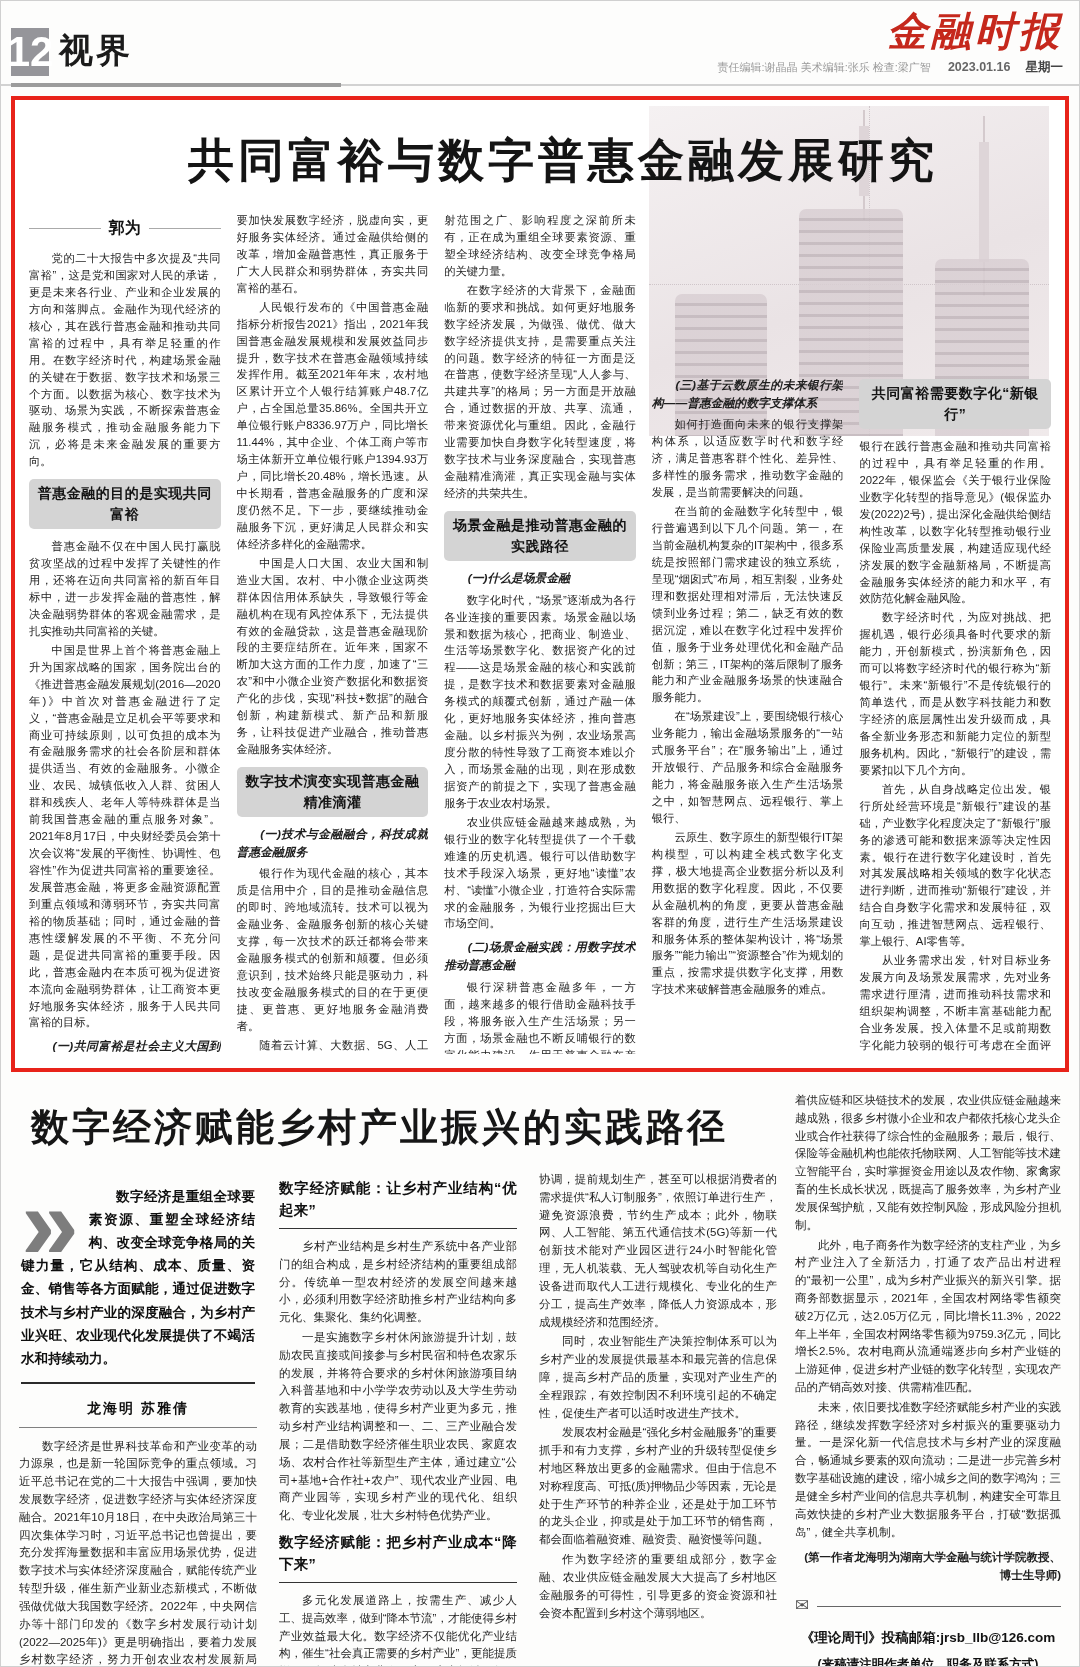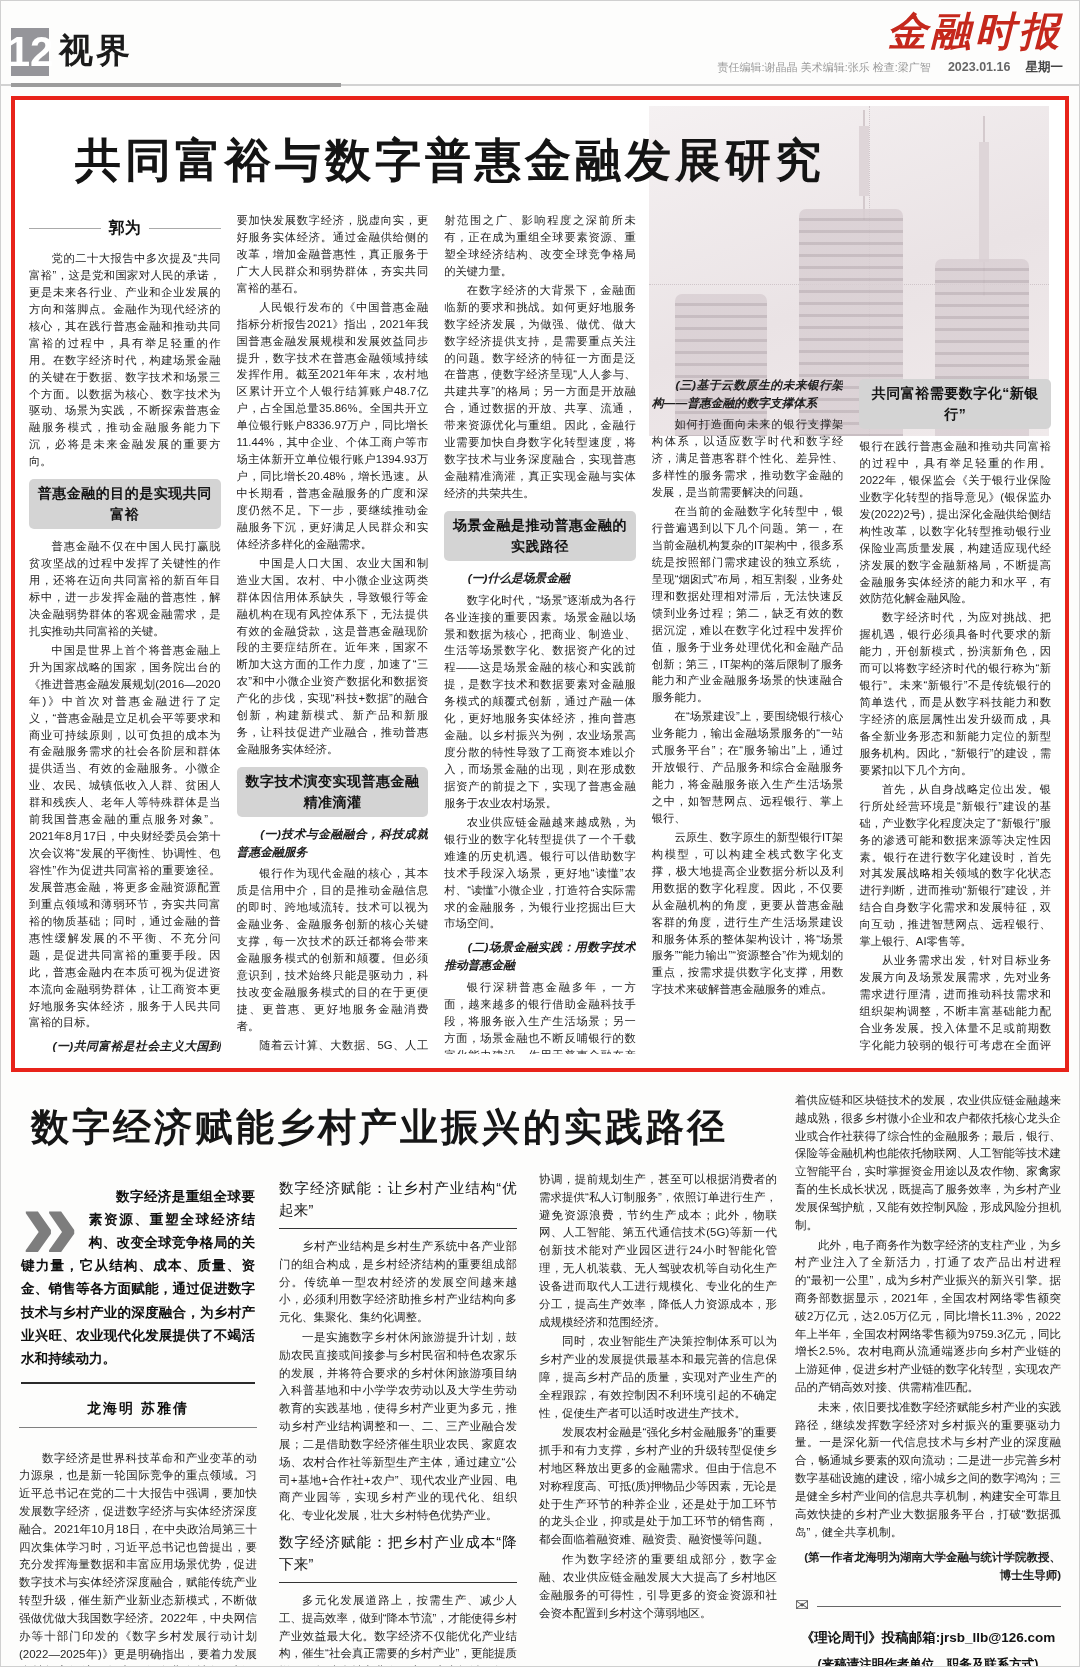--- a/index.html
+++ b/index.html
@@ -16,21 +16,21 @@
   .hdr-rule{position:absolute;left:10px;bottom:-3px;width:330px;height:4px;background:#9c9c9c;}
   .hdr-right{text-align:right;padding-right:6px;}
   .masthead{color:#c5281c;font-size:40px;font-weight:900;font-style:italic;letter-spacing:4px;line-height:1;}
   .edline{color:#9a9a9a;font-size:11px;margin-top:8px;}
   .edline .date{color:#666;font-weight:700;font-size:12.5px;margin-left:14px;}
   .edline .week{color:#444;font-weight:700;font-size:12.5px;margin-left:12px;}
   
   .a1{position:relative;margin:10px 10px 0;border:4px solid #e8231a;background:#fff;
       height:976px;box-sizing:border-box;padding:4px 14px 8px;}
   .a1-title{position:relative;z-index:2;font-size:46px;font-weight:900;letter-spacing:4px;
-            color:#141414;margin:26px 0 20px 46px;}
+            color:#141414;margin:26px 0 20px 46px;text-align:center;}
   .photo{position:absolute;top:6px;right:16px;width:400px;height:330px;z-index:1;overflow:hidden;
          background:linear-gradient(160deg,#f5f1f2 0%,#eae3e5 55%,#f0eaeb 100%);}
   .photo .grid{position:absolute;left:0;top:54%;width:100%;border-top:1px dotted #cfc5c9;}
   .photo .grid2{position:absolute;left:55%;top:0;height:100%;border-left:1px dotted #cfc5c9;}
   .stack{position:absolute;bottom:-8px;border-radius:7px;opacity:.85;
          background:repeating-linear-gradient(#d9cfd3 0 9px,#c1b6bb 9px 12px);}
   .st1{left:26px;width:92px;height:150px;}
   .st2{left:150px;width:104px;height:235px;}
   .st3{left:286px;width:94px;height:185px;}
   .candle{position:absolute;background:#ded5d8;width:10px;}
@@ -52,32 +52,32 @@
   .credit{font-weight:700;text-align:right;margin-top:8px;}
   .spacer{height:158px;}
   
   .a2{margin:16px 18px 0;display:flex;gap:18px;height:586px;}
   .a2-left{width:758px;flex:none;display:flex;flex-direction:column;}
   .a2-title{font-size:38px;font-weight:900;letter-spacing:3px;color:#161616;margin:14px 0 18px 12px;}
   .a2cols{display:flex;gap:22px;flex:1;overflow:hidden;}
   .a2col{flex:1;overflow:hidden;font-size:11.5px;line-height:1.55;text-align:justify;color:#1f1f1f;}
   .a2col p{margin:0 0 2px;text-indent:2em;}
   .a2col p.nc{text-indent:0;}
-  .a2col .linehead,.a2-right .linehead{font-weight:400;font-size:14.5px;color:#101010;
+  .a2col .linehead,.a2-right .linehead{font-weight:700;font-size:14.5px;color:#101010;
         border-bottom:1.5px solid #333;padding:2px 0 6px;margin:4px 0 9px;letter-spacing:.3px;text-indent:0;}
   .a2-right{flex:1;overflow:hidden;display:flex;flex-direction:column;font-size:11.5px;
             line-height:1.55;text-align:justify;color:#1f1f1f;padding-top:4px;}
   .a2-right .flow p{margin:0 0 2px;text-indent:2em;}
   .a2-right .flow p.nc{text-indent:0;}
   .chev{float:left;font-size:104px;line-height:.55;color:#7d7d7d;font-weight:700;margin:20px 10px 0 0;}
   .introwrap{padding:4px 2px 0;}
   .intro{font-size:13.6px;font-weight:700;line-height:1.7;color:#0f0f0f;
          padding:10px 0 12px;border-bottom:2px solid #2b2b2b;margin:0;}
   .byline2{text-align:center;font-weight:700;font-size:14px;letter-spacing:2px;color:#111;
-           padding:12px 0 7px;border-bottom:1px solid #808080;margin-bottom:22px;}
+           padding:12px 0 7px;border-bottom:1px solid #808080;margin-bottom:10px;}
   .contact{margin-top:auto;padding-top:8px;}
   .contact-rule{display:flex;align-items:center;gap:8px;color:#555;}
   .contact-rule .line{flex:1;border-top:1.5px solid #666;}
   .env{font-size:17px;color:#555;}
   .contact-l1{text-align:center;font-weight:700;font-size:13.5px;margin-top:9px;color:#111;}
   .contact-l2{text-align:center;font-weight:700;font-size:12.5px;margin-top:6px;color:#111;}
 </style>
 </head>
 <body>
 

